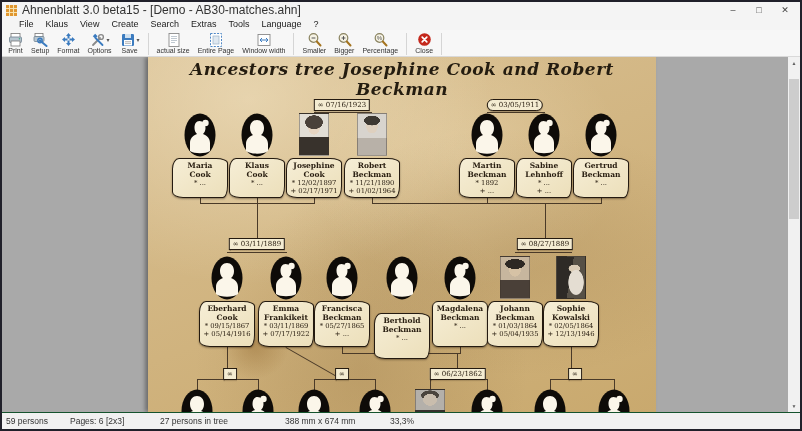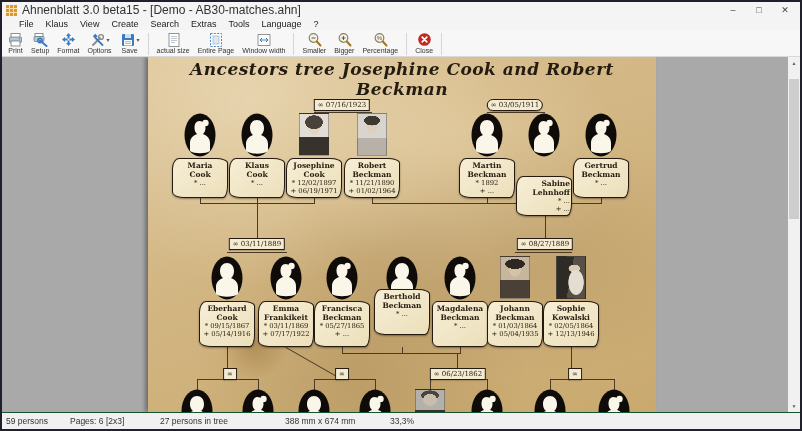--- a/index.html
+++ b/index.html
@@ -312,21 +312,21 @@
         <div class="pbox" style="left: 81px; top: 101px; min-height: 40px;">
           <div class="pname">Klaus</div>
           <div class="pname">Cook</div>
           <div class="pdate">* ...</div>
         </div>
         <div class="photo photo-woman" style="left: 151px; top: 56px;"></div>
         <div class="pbox" style="left: 138px; top: 101px; min-height: 40px;">
           <div class="pname">Josephine</div>
           <div class="pname">Cook</div>
           <div class="pdate">* 12/02/1897</div>
-          <div class="pdate">+ 06/19/1971</div>
+          <div class="pdate">+ 02/17/1971</div>
         </div>
         <div class="photo photo-man" style="left: 209px; top: 56px;"></div>
         <div class="pbox" style="left: 196px; top: 101px; min-height: 40px;">
           <div class="pname">Robert</div>
           <div class="pname">Beckman</div>
           <div class="pdate">* 11/21/1890</div>
           <div class="pdate">+ 01/02/1964</div>
         </div>
         <div class="sil" style="left: 323px; top: 56px;"><svg viewBox="0 0 32 44" width="32" height="44">
             <ellipse cx="16" cy="22" rx="15.5" ry="21.5" fill="#0e0b08"></ellipse>
@@ -336,21 +336,21 @@
           <div class="pname">Martin</div>
           <div class="pname">Beckman</div>
           <div class="pdate">* 1892</div>
           <div class="pdate">+ ...</div>
         </div>
         <div class="sil" style="left: 380px; top: 56px;"><svg viewBox="0 0 32 44" width="32" height="44">
             <ellipse cx="16" cy="22" rx="15.5" ry="21.5" fill="#0e0b08"></ellipse>
             <path fill="#fbf6ea" d="M15.5 8 C19 8 21.5 11 21.5 15 C21.5 17.5 20.5 19.5 19 21 C23.5 22.5 26 26 26 30 L26 38 C22 41 10 41 6 38 L6 30 C6 26 8.5 22.5 13 21 C11.5 19.5 10.5 17.5 10.5 15 C10.5 11 12 8 15.5 8 Z"></path>
             <circle cx="21.5" cy="10" r="3.2" fill="#fbf6ea"></circle>
           </svg></div>
-        <div class="pbox" style="left: 368px; top: 119px; min-height: 40px; text-align: right;">
+        <div class="pbox" style="left: 368px; top: 101px; min-height: 40px;">
           <div class="pname">Sabine</div>
           <div class="pname">Lehnhoff</div>
           <div class="pdate">* ...</div>
           <div class="pdate">+ ...</div>
         </div>
         <div class="sil" style="left: 437px; top: 56px;"><svg viewBox="0 0 32 44" width="32" height="44">
             <ellipse cx="16" cy="22" rx="15.5" ry="21.5" fill="#0e0b08"></ellipse>
             <path fill="#fbf6ea" d="M15.5 8 C19 8 21.5 11 21.5 15 C21.5 17.5 20.5 19.5 19 21 C23.5 22.5 26 26 26 30 L26 38 C22 41 10 41 6 38 L6 30 C6 26 8.5 22.5 13 21 C11.5 19.5 10.5 17.5 10.5 15 C10.5 11 12 8 15.5 8 Z"></path>
             <circle cx="21.5" cy="10" r="3.2" fill="#fbf6ea"></circle>
           </svg></div>
@@ -388,21 +388,21 @@
         <div class="pbox" style="left: 166px; top: 244px; min-height: 46px;">
           <div class="pname">Francisca</div>
           <div class="pname">Beckman</div>
           <div class="pdate">* 05/27/1865</div>
           <div class="pdate">+ ...</div>
         </div>
         <div class="sil" style="left: 238px; top: 199px;"><svg viewBox="0 0 32 44" width="32" height="44">
             <ellipse cx="16" cy="22" rx="15.5" ry="21.5" fill="#0e0b08"></ellipse>
             <path fill="#fbf6ea" d="M16 7 C20 7 23 10 23 15 C23 18 22 20.5 20 22 C24.5 23.5 27 27 27 31 L27 38 C23 41.5 9 41.5 5 38 L5 31 C5 27 7.5 23.5 12 22 C10 20.5 9 18 9 15 C9 10 12 7 16 7 Z"></path>
           </svg></div>
-        <div class="pbox" style="left: 226px; top: 232px; min-height: 46px;">
+        <div class="pbox" style="left: 226px; top: 256px; min-height: 46px;">
           <div class="pname">Berthold</div>
           <div class="pname">Beckman</div>
           <div class="pdate">* ...</div>
         </div>
         <div class="sil" style="left: 296px; top: 199px;"><svg viewBox="0 0 32 44" width="32" height="44">
             <ellipse cx="16" cy="22" rx="15.5" ry="21.5" fill="#0e0b08"></ellipse>
             <path fill="#fbf6ea" d="M15.5 8 C19 8 21.5 11 21.5 15 C21.5 17.5 20.5 19.5 19 21 C23.5 22.5 26 26 26 30 L26 38 C22 41 10 41 6 38 L6 30 C6 26 8.5 22.5 13 21 C11.5 19.5 10.5 17.5 10.5 15 C10.5 11 12 8 15.5 8 Z"></path>
             <circle cx="21.5" cy="10" r="3.2" fill="#fbf6ea"></circle>
           </svg></div>
         <div class="pbox" style="left: 284px; top: 244px; min-height: 46px; border-radius: 6px;">

